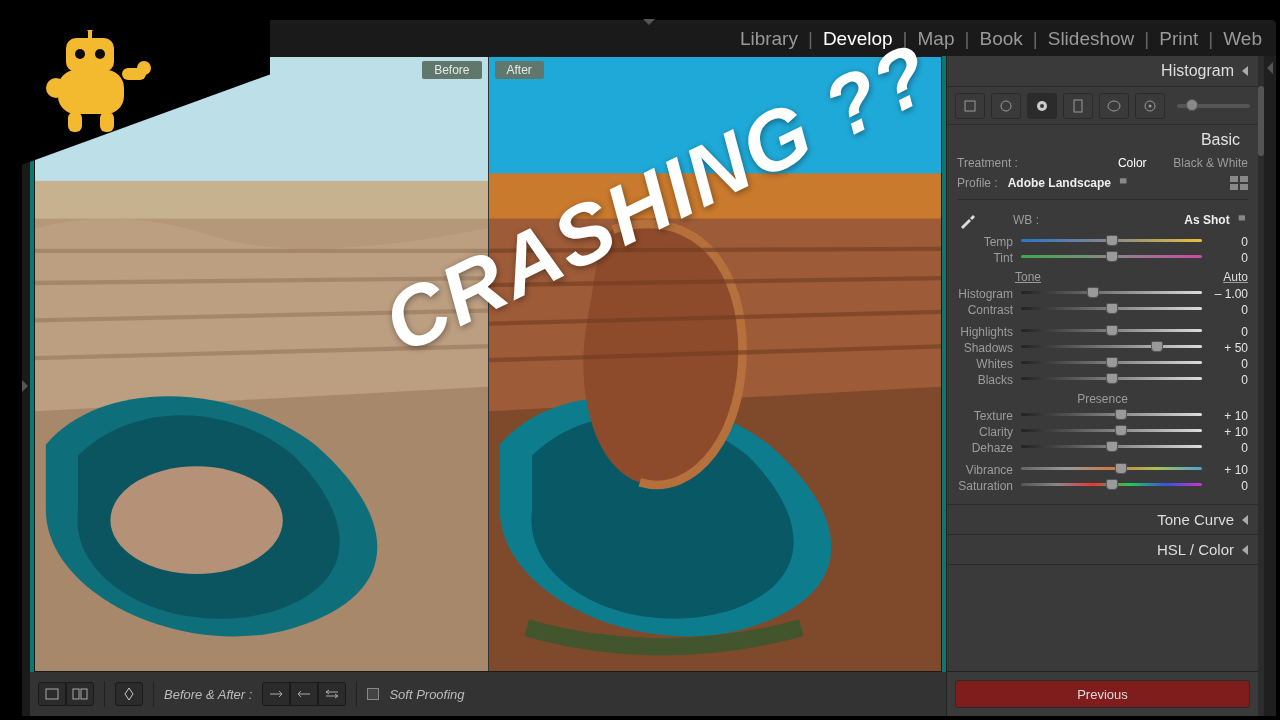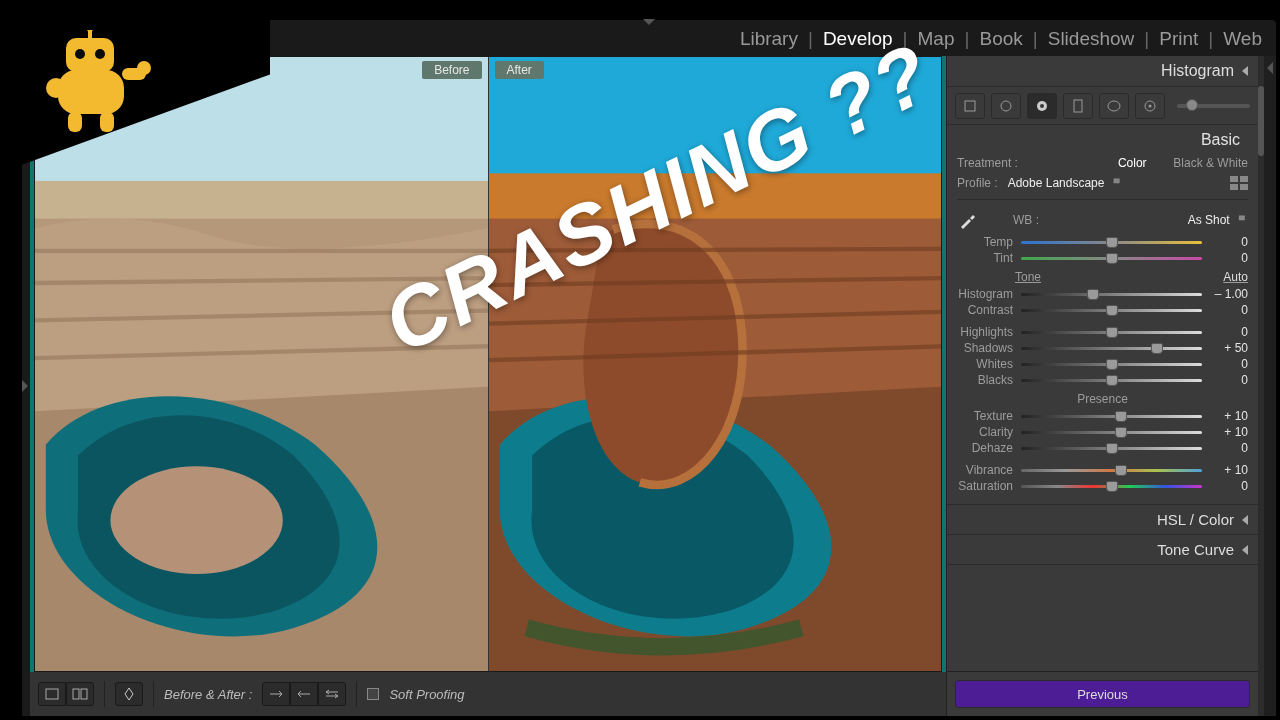--- a/index.html
+++ b/index.html
@@ -55,47 +55,47 @@
 .mini-slider { flex: 1; height: 4px; background: #555; position: relative; border-radius: 2px; margin-left: 6px; }
 .mini-slider .knob { position: absolute; left: 12%; top: -5px; width: 12px; height: 12px; border-radius: 50%; background: #888; border: 1px solid #555; }
 
 .p-section { padding: 6px 10px 10px 10px; border-bottom: 1px solid #2b2b2b; }
 .p-section .hdr { display: flex; justify-content: flex-end; align-items: center; gap: 8px; font-size: 16px; color: #e2e2e2; padding-bottom: 4px; }
 .p-section .hdr .tri-d { }
 
 .row { display: flex; align-items: center; gap: 10px; font-size: 12px; padding: 3px 0; }
 .row .lbl { color: #9c9c9c; text-align: right; }
 .row .link { margin-left: auto; color: #ffffff; cursor: pointer; }
-.dd { display: flex; align-items: center; gap: 6px; color: #eee; cursor: pointer; }
+.dd { display: flex; align-items: center; gap: 6px; color: #eee; cursor: pointer; font-weight: bold; }
 .dd .caret { font-size: 8px; color: #888; }
 .grid-ic { margin-left: auto; width: 18px; height: 14px; display: grid; grid-template-columns: 1fr 1fr; gap: 2px; cursor: pointer; }
 .grid-ic i { background: #888; }
 .eyedrop { width: 22px; height: 22px; cursor: pointer; color: #ddd; }
 
 
-.srow { display: flex; align-items: center; gap: 8px; font-size: 12px; padding: 1px 0; }
+.srow { display: flex; gap: 8px; font-size: 12px; padding: 1px 0; }
 .srow .sl-lbl { width: 56px; text-align: right; color: #9c9c9c; }
 .srow .slider { flex: 1; height: 10px; position: relative; }
 .srow .track { position: absolute; top: 4px; left: 0; right: 0; height: 3px; border-radius: 2px; }
 .srow .thumb { position: absolute; top: 0; width: 12px; height: 11px; background: #9a9a9a; border: 1px solid #555; border-radius: 2px 2px 4px 4px; transform: translateX(-50%); cursor: pointer; }
 .srow .sv { width: 38px; text-align: right; color: #e4e4e4; }
 
 .grp-title { text-align: center; font-size: 12px; color: #9c9c9c; padding: 4px 0 2px; }
 .grp-title.right { display: flex; align-items: center; gap: 4px; text-decoration: underline; }
 .grp-title.right .auto { margin-left: auto; color: #ddd; cursor: pointer; }
 
 
 .gr-temp { background: linear-gradient(90deg,#2a73d1,#888,#e8c03b); }
 .gr-tint { background: linear-gradient(90deg,#3fa84a,#888,#c84aa6); }
 .gr-gray { background: linear-gradient(90deg,#222,#ddd); }
 .gr-sat  { background: linear-gradient(90deg,#555,#888,#e33,#2c5,#35d,#c3c); }
 .gr-vib  { background: linear-gradient(90deg,#666,#999,#d07844,#a9c24f,#4ea2d8); }
 
 .foot-buttons { display: flex; gap: 10px; padding: 8px; border-top: 1px solid #222; }
-.foot-buttons button { flex: 1; height: 28px; background: #4c1d95; color: #ddd; border: 1px solid #2a2a2a; border-radius: 3px; font-size: 13px; cursor: pointer; }
+.foot-buttons button { flex: 1; height: 28px; background: #7f1d1d; color: #ddd; border: 1px solid #2a2a2a; border-radius: 3px; font-size: 13px; cursor: pointer; }
 
 
 .right-edge { width: 12px; background: #1f1f1f; display:flex; flex-direction:column; align-items:center; }
 .right-edge .handle-tri { margin-top: 50%; width: 0; height: 0; border-top: 6px solid transparent; border-bottom: 6px solid transparent; border-right: 6px solid #555; }
 .scrollbarv { width: 6px; background: #2c2c2c; position: relative; }
 .scrollbarv .sthumb { position: absolute; left: 0; right: 0; top: 30px; height: 70px; background: #555; border-radius: 3px; }
 
 
 .corner { position: absolute; top: -20px; left: -20px; width: 290px; height: 200px; background: #000; transform: skewY(-20deg) rotate(0deg); transform-origin: top left; z-index: 30; }
 .corner-clip { position: absolute; top: 0; left: 0; width: 300px; height: 180px; z-index: 31; overflow: hidden; }
@@ -436,25 +436,25 @@
             <span class="sl-lbl">Saturation</span>
             <span class="slider">
                 <span class="track gr-sat"></span>
                 <span class="thumb" style="left:50%"></span>
               </span>
             <span class="sv">0</span>
           </div>
         </div>
 
         <div class="panel-header" style="font-size:15px">
+          <span>Tone Curve</span>
+          <span class="tri-l"></span>
+        </div>
+        <div class="panel-header" style="font-size:15px">
           <span>HSL / Color</span>
-          <span class="tri-l"></span>
-        </div>
-        <div class="panel-header" style="font-size:15px">
-          <span>Tone Curve</span>
           <span class="tri-l"></span>
         </div>
 
       </div>
 
       <div class="foot-buttons">
         <button>Previous</button>
       </div>
     </div>
 

